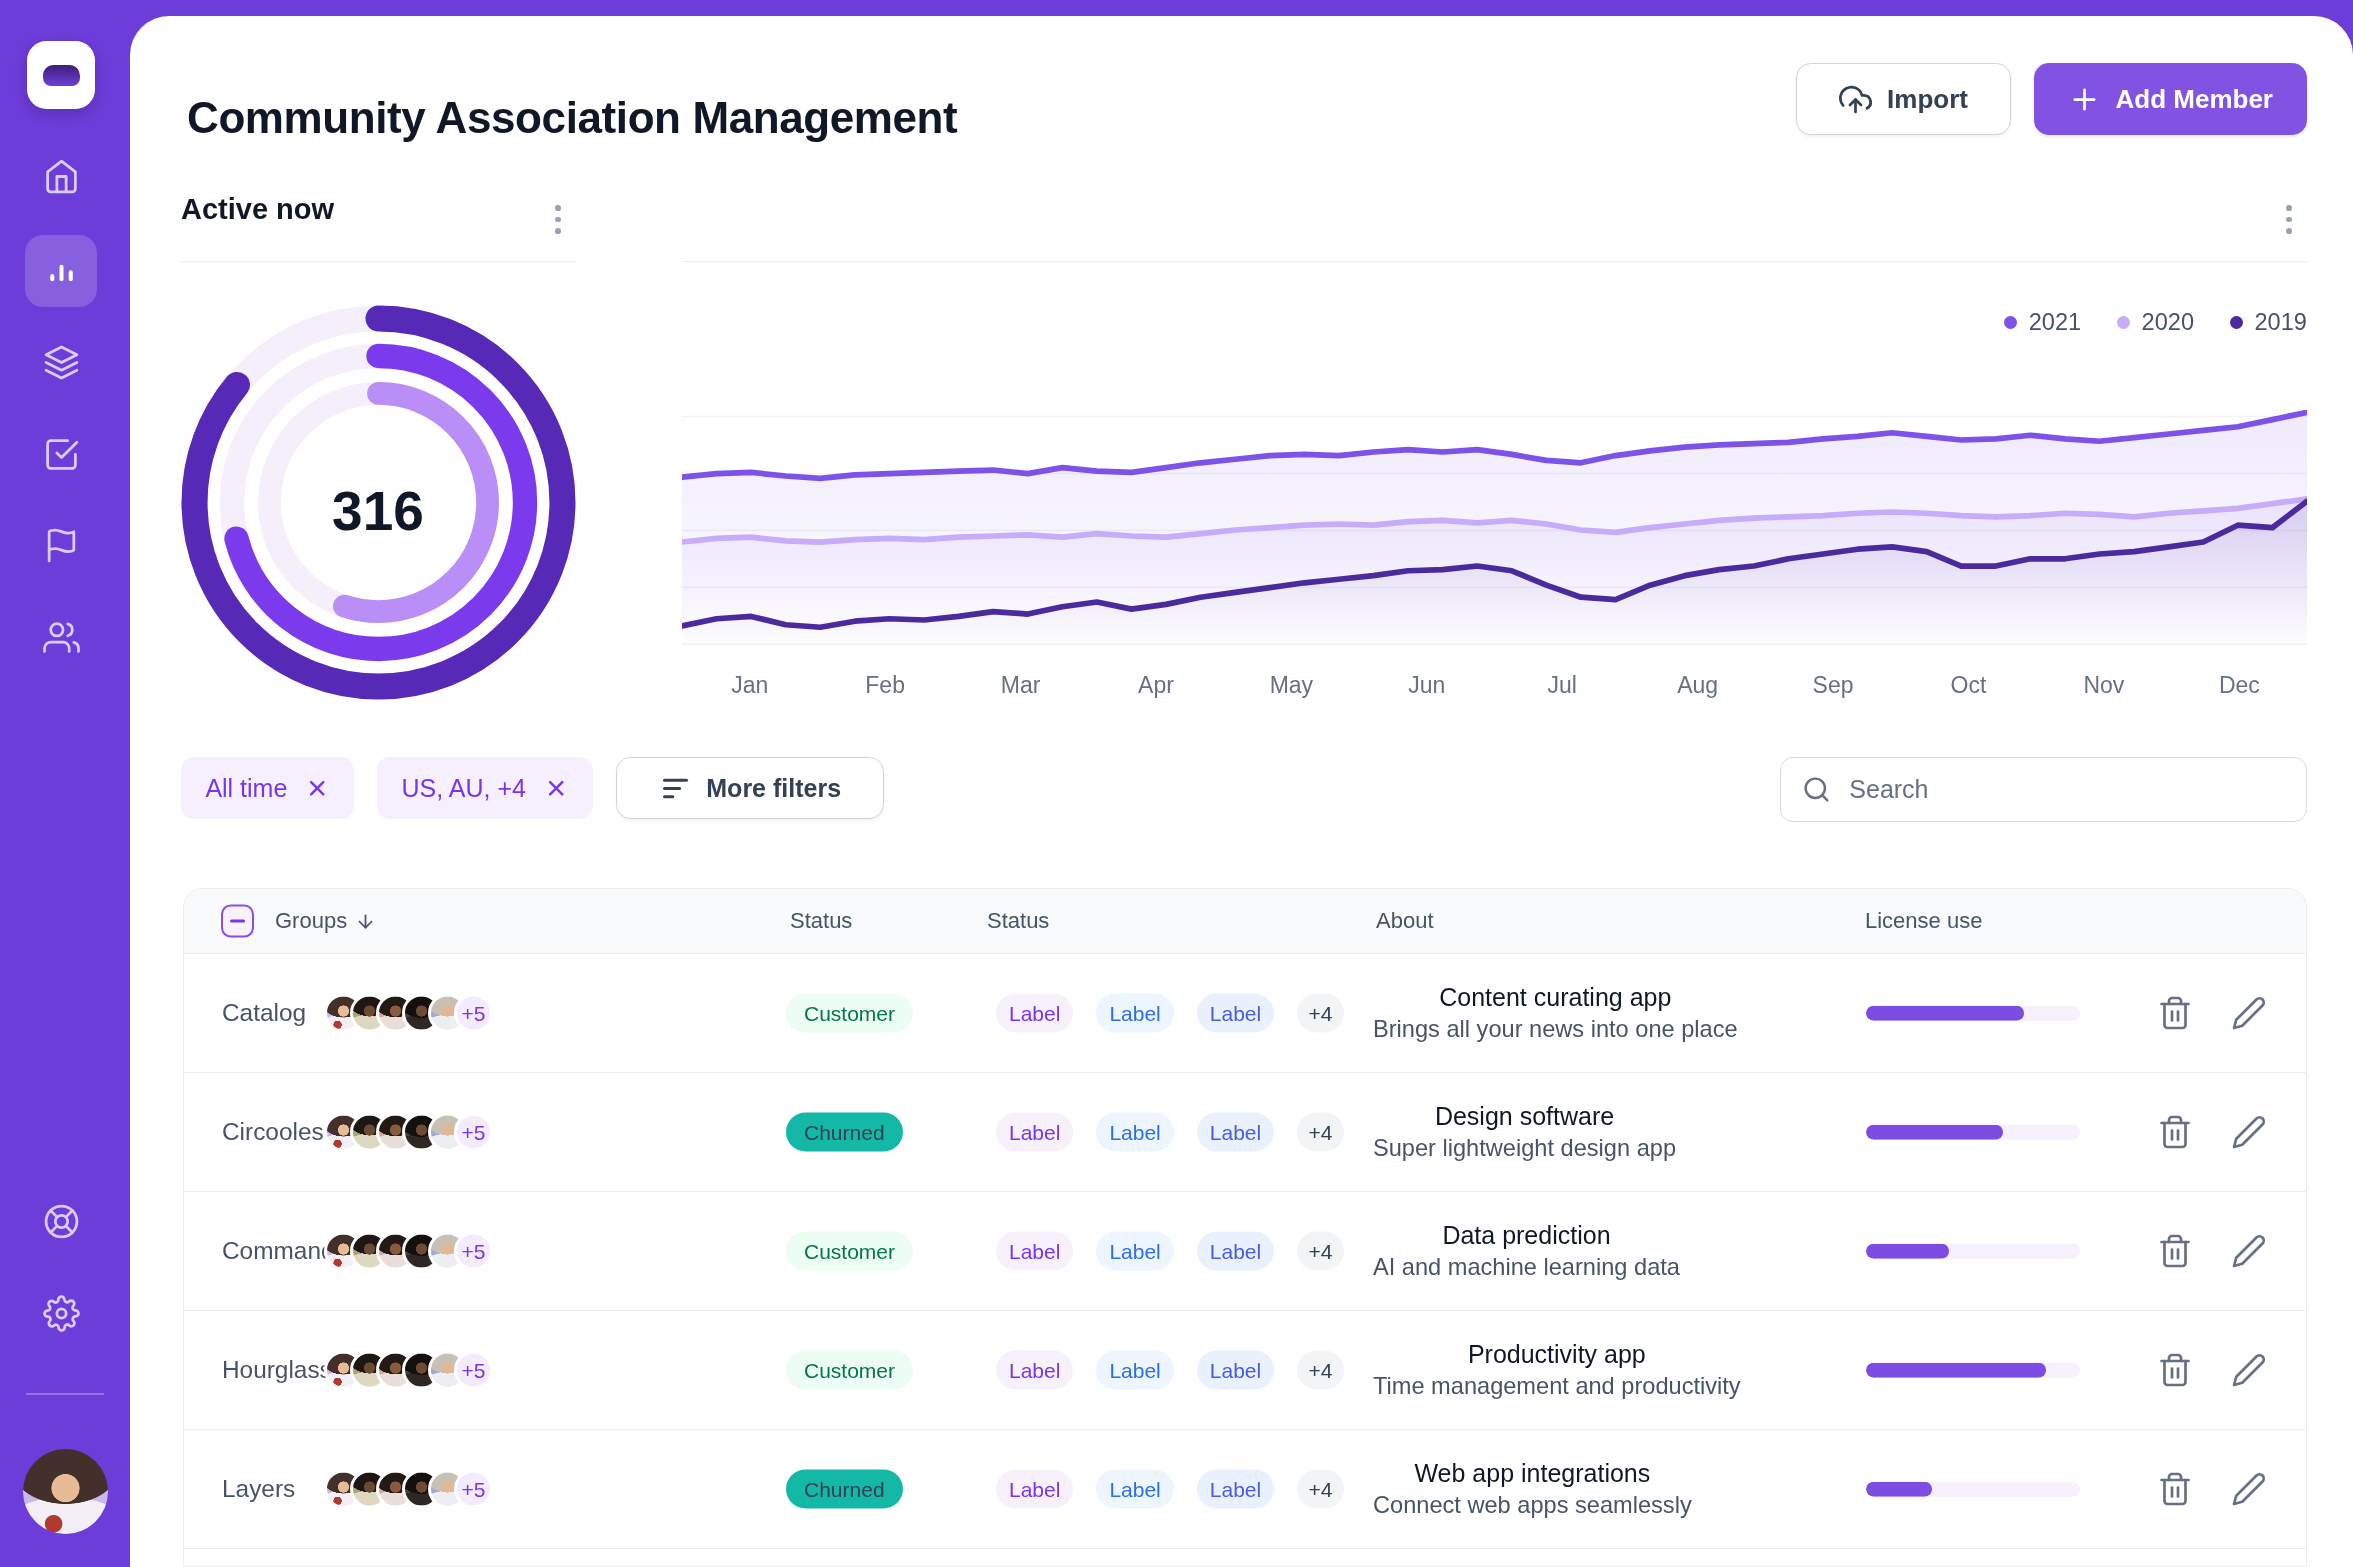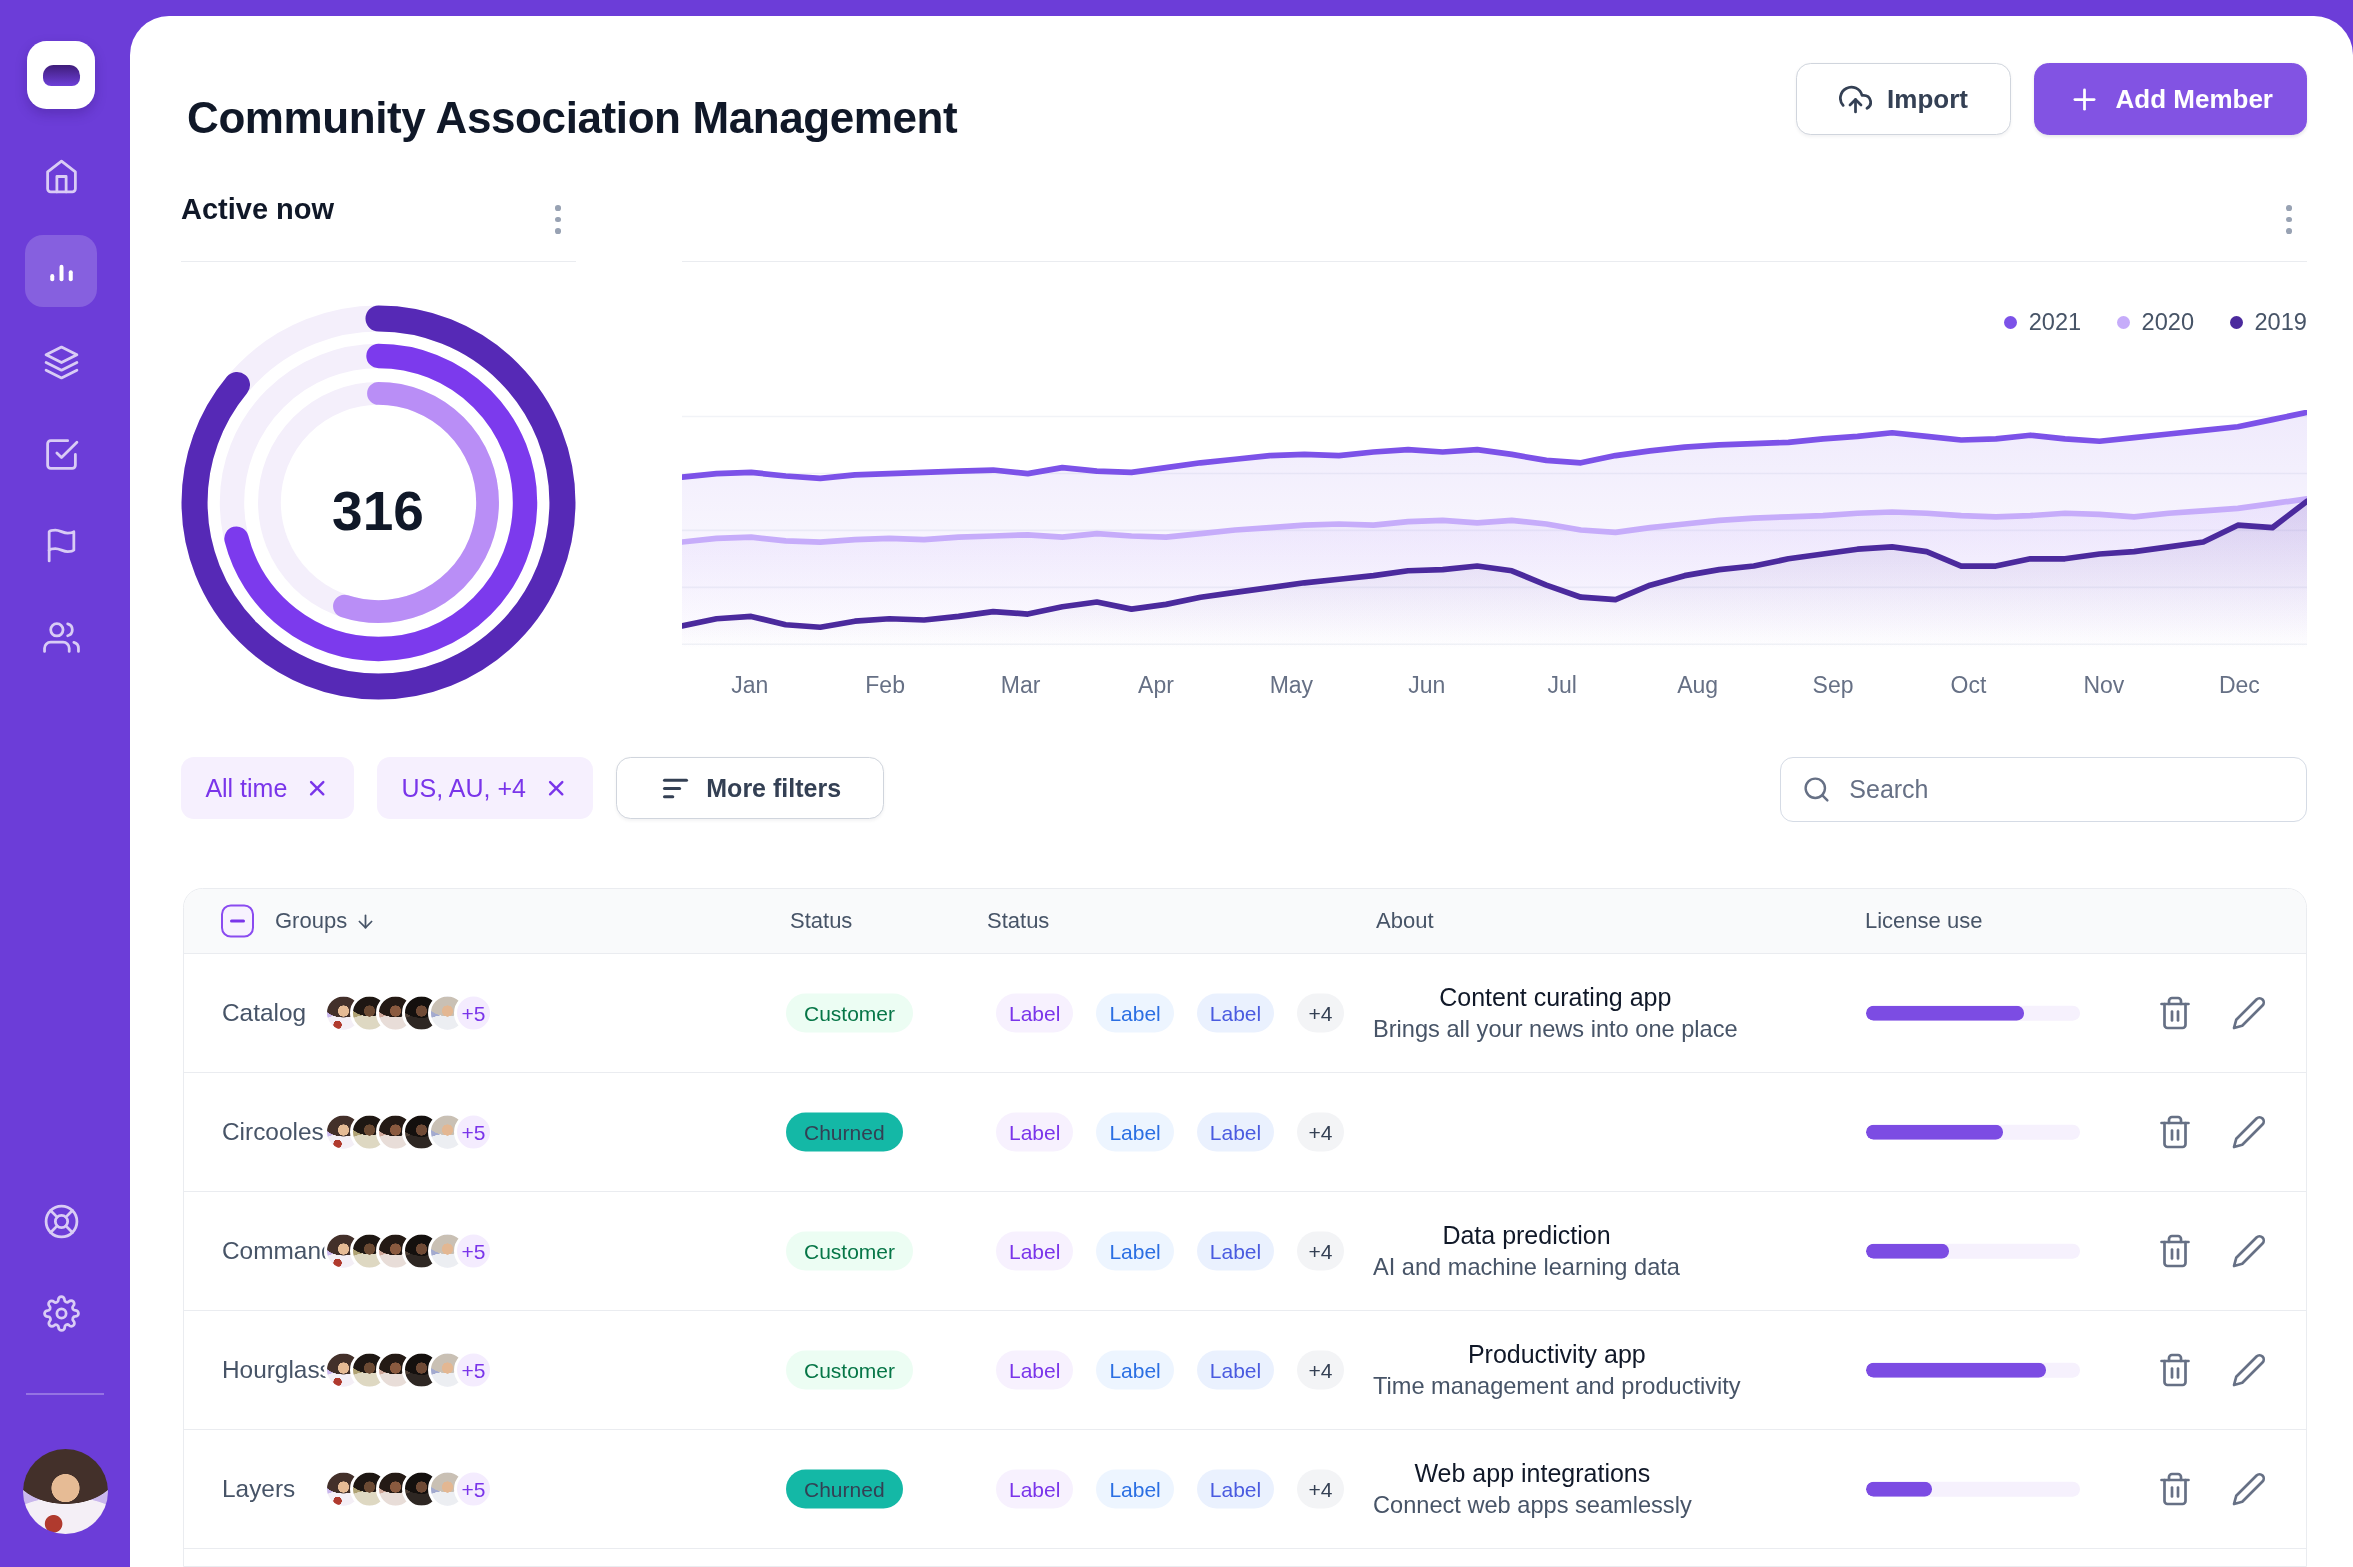--- a/index.html
+++ b/index.html
@@ -427,20 +427,24 @@
             <span class="avatar a5"></span>
             <span class="extra">+5</span>
           </div>
           <div class="cell c-status"><span class="pill st-neutral">Churned</span></div>
           <div class="cell c-labels">
             <span class="pill lb lb-0">Label</span>
             <span class="pill lb lb-1">Label</span>
             <span class="pill lb lb-2">Label</span>
             <span class="pill lb lb-more">+4</span>
           </div>
+          <div class="cell c-about">
+            <div class="about-title">Design software</div>
+            <div class="about-sub">Super lightweight design app</div>
+          </div>
           <div class="cell c-progress">
             <i style="width: 64%;"></i>
           </div>
   <div class="icon-btn c-trash">
     <svg viewBox="0 0 24 24" fill="none" stroke="currentColor" stroke-width="1.8" stroke-linecap="round" stroke-linejoin="round">
               <path d="M3 6h18"></path>
               <path d="M8 6V4a2 2 0 0 1 2-2h4a2 2 0 0 1 2 2v2"></path>
               <path d="M19 6v14a2 2 0 0 1-2 2H7a2 2 0 0 1-2-2V6"></path>
               <line x1="10" y1="11" x2="10" y2="17"></line>
               <line x1="14" y1="11" x2="14" y2="17"></line>

